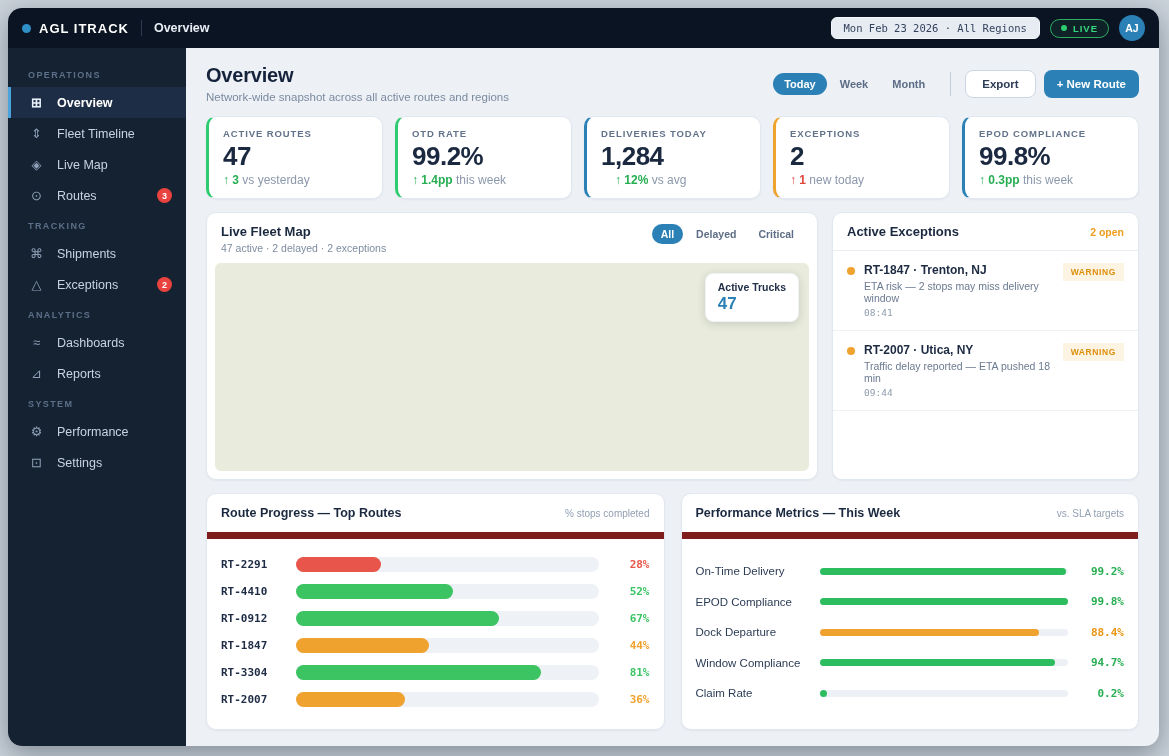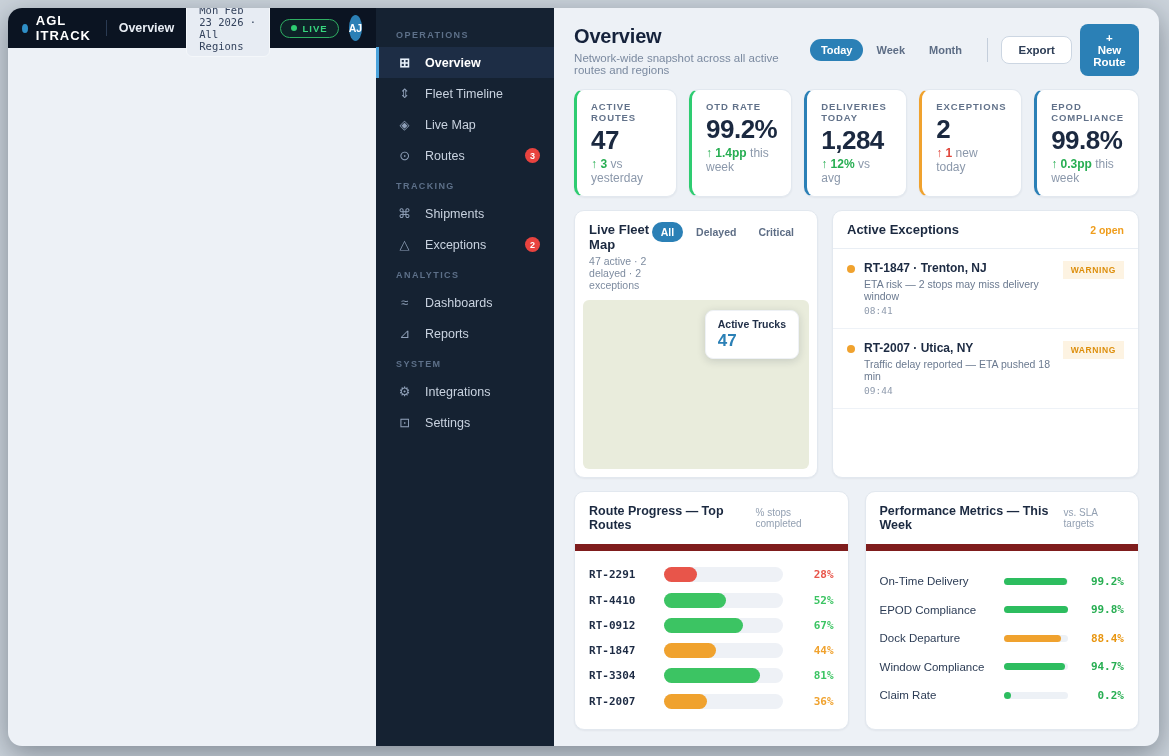--- a/index.html
+++ b/index.html
@@ -8,21 +8,21 @@
     background:#cbd3db;
     font-family:"Liberation Sans", sans-serif;
     position:relative;
   }
   .mono { font-family:"DejaVu Sans Mono", monospace; }
 
   .window {
     position:absolute; left:8px; top:8px; width:1151px; height:738px;
     border-radius:14px; overflow:hidden; background:#edf1f6;
     box-shadow:0 8px 28px rgba(10,20,35,.38);
-    display:flex; flex-direction:row;
+    display:flex; flex-direction:column;
   }
 
   
   .topbar {
     height:40px; flex:0 0 40px; background:#0b1422;
     display:flex; align-items:center; padding:0 14px; gap:12px;
   }
   .brand { display:flex; align-items:center; gap:8px; }
   .brand-dot { width:9px; height:9px; border-radius:50%; background:#2f8fc7; }
   .brand-name { color:#fff; font-weight:700; font-size:13px; letter-spacing:1px; }
@@ -231,21 +231,21 @@
 
             </div>
           </div>
       </div>
       <div>
         <div class="sb-section-label">SYSTEM</div>
         <div>
 
             <div class="sb-item">
               <span class="sb-icon">⚙</span>
-              <span>Integrations</span>
+              <span>Performance</span>
 
             </div>
 
             <div class="sb-item">
               <span class="sb-icon">⊡</span>
               <span>Settings</span>
 
             </div>
           </div>
       </div>
@@ -290,21 +290,21 @@
             <div class="k-delta">
               <b style="color: rgb(39, 174, 82);">↑ 1.4pp</b>
               <span>this week</span>
             </div>
           </div>
 
           <div class="kpi-card" style="border-left-color: rgb(43, 128, 182);">
             <div class="k-label">DELIVERIES TODAY</div>
             <div class="k-value">1,284</div>
             <div class="k-delta">
-              <b style="color: rgb(39, 174, 82);">↑ 12%</b>
+              <b style="color: rgb(39, 174, 82); margin-left: 14px;">↑ 12%</b>
               <span>vs avg</span>
             </div>
           </div>
 
           <div class="kpi-card" style="border-left-color: rgb(240, 162, 46);">
             <div class="k-label">EXCEPTIONS</div>
             <div class="k-value">2</div>
             <div class="k-delta">
               <b style="color: rgb(224, 69, 58);">↑ 1</b>
               <span>new today</span>

